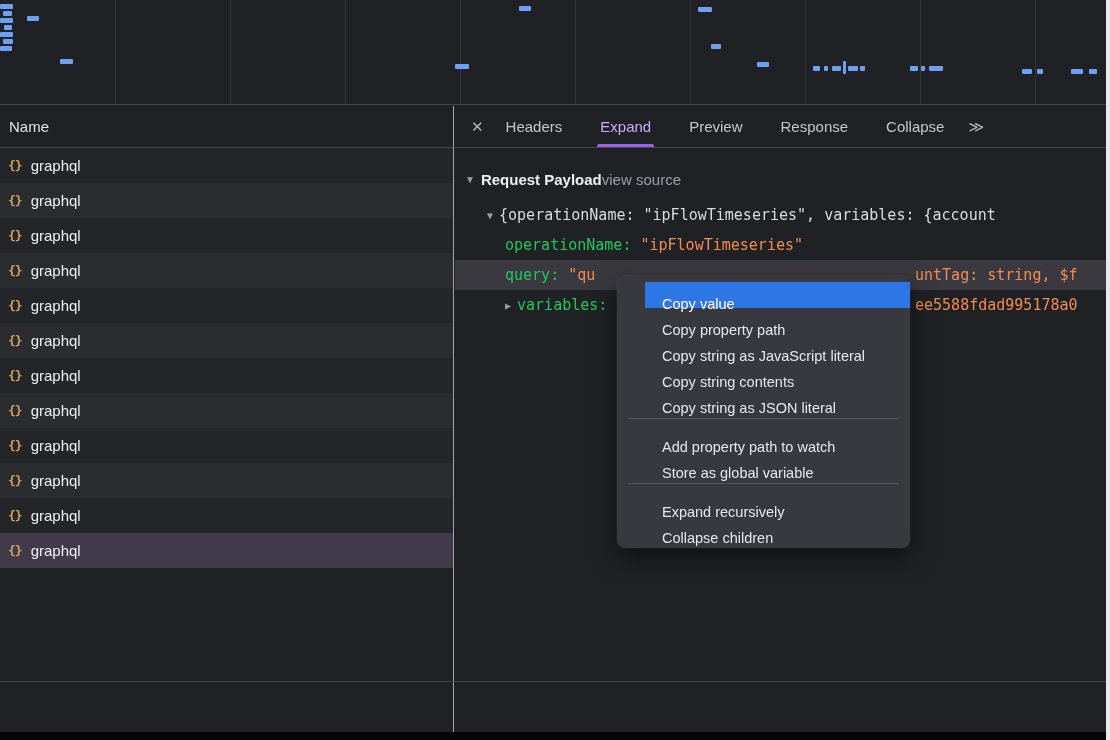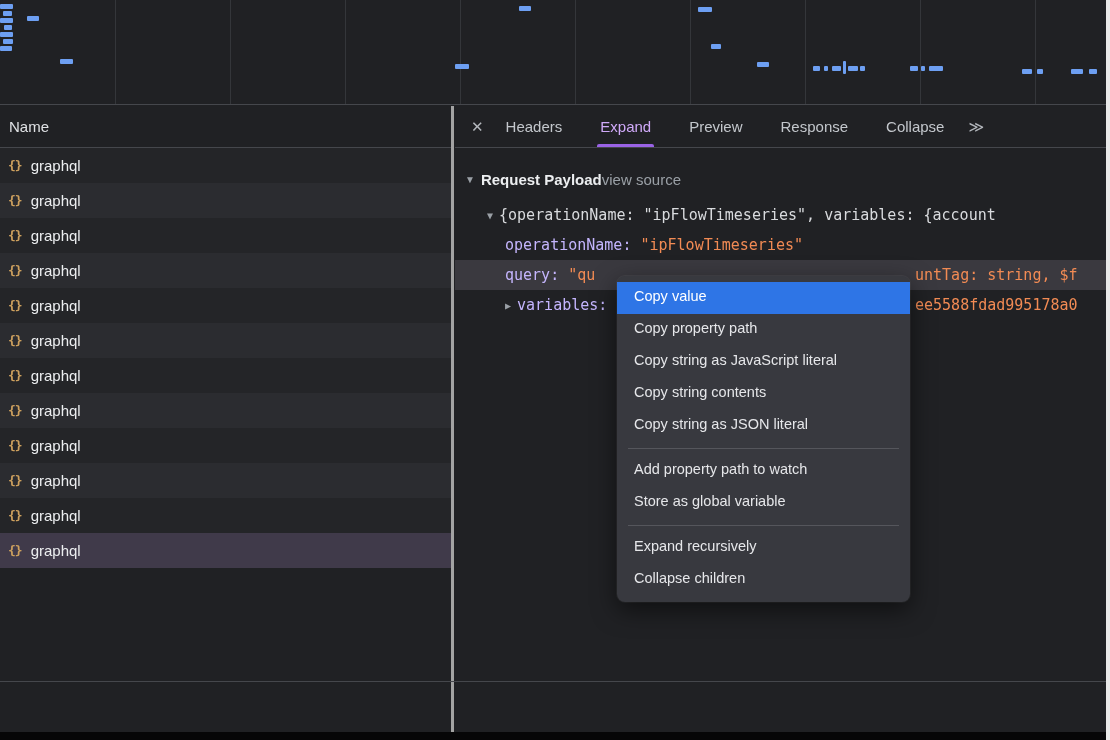--- a/index.html
+++ b/index.html
@@ -10,21 +10,21 @@
     font-family:"Liberation Sans", sans-serif;
   }
   
   .overview {
     position:absolute; left:0; top:0; width:1106px; height:105px;
     border-bottom:1px solid #45474c; background:#202124;
   }
   .gridline { position:absolute; top:0; bottom:0; width:1px; background:#34363a; }
   .wbar { position:absolute; background:#6d9ff2; border-radius:1px; }
   
-  .left-panel { position:absolute; left:0; top:106px; width:454px; bottom:8px; border-right:3px solid #a3a3a3; }
+  .left-panel { position:absolute; left:0; top:106px; width:454px; bottom:8px; border-right:1px solid #a3a3a3; }
   .col-header {
     height:42px; line-height:42px; padding-left:9px;
     font-size:15px; color:#dfe1e4; border-bottom:1px solid #45474c;
   }
   .req-row {
     height:35px; display:flex; align-items:center; gap:9px;
     padding-left:8px; font-size:15px; background:#242528; cursor:pointer;
   }
   .req-row.alt { background:#2b2c30; }
   .req-row.selected { background:#403a4a; }
@@ -54,32 +54,32 @@
   .tri { color:#9aa0a6; font-size:10px; margin-right:6px; vertical-align:1px; }
   .section-title { font-weight:bold; color:#eceef0; }
   .view-source { color:#9aa0a6; cursor:pointer; }
   .tree { margin-top:6px; font-family:"DejaVu Sans Mono", monospace; font-size:15px; }
   .tline {
     height:30px; line-height:30px; white-space:nowrap; overflow:hidden;
     position:relative; padding-left:50px; cursor:default;
   }
   .tline.l1 { padding-left:32px; }
   .tline.hl { background:#3a393f; }
-  .key   { color:#c4b5fd; }
+  .key   { color:#22c55e; }
   .str   { color:#f28b54; }
   .plain { color:#d9dbde; }
   .frag  { position:absolute; left:460px; top:0; }
   
   .context-menu {
     position:absolute; left:617px; top:276px; width:293px;
     background:#38393f; border-radius:8px; padding:6px 0; z-index:50;
     font-size:14.5px; color:#e6e7ea;
     box-shadow:0 8px 24px rgba(0,0,0,.55), 0 0 0 1px rgba(255,255,255,.06);
   }
-  .menu-item { height:32px; line-height:29px; padding:0 17px; white-space:nowrap; cursor:pointer; }
+  .menu-item { height:26px; line-height:29px; padding:8px 17px; white-space:nowrap; cursor:pointer;margin-left:28px; }
   .menu-item.highlighted { background:#2e75e6; color:#ffffff; }
   .menu-sep { height:1px; background:#55565c; margin:6px 11px; }
   
   .hsep { position:absolute; left:0; right:4px; top:681px; height:1px; background:#45474c; }
   .bottom-bar { position:absolute; left:0; bottom:0; width:1106px; height:8px; background:#060607; }
   .right-strip { position:absolute; right:0; top:0; width:4px; height:740px; background:#e9e9e9; z-index:60; }
 </style>
 </head>
 <body>
 

